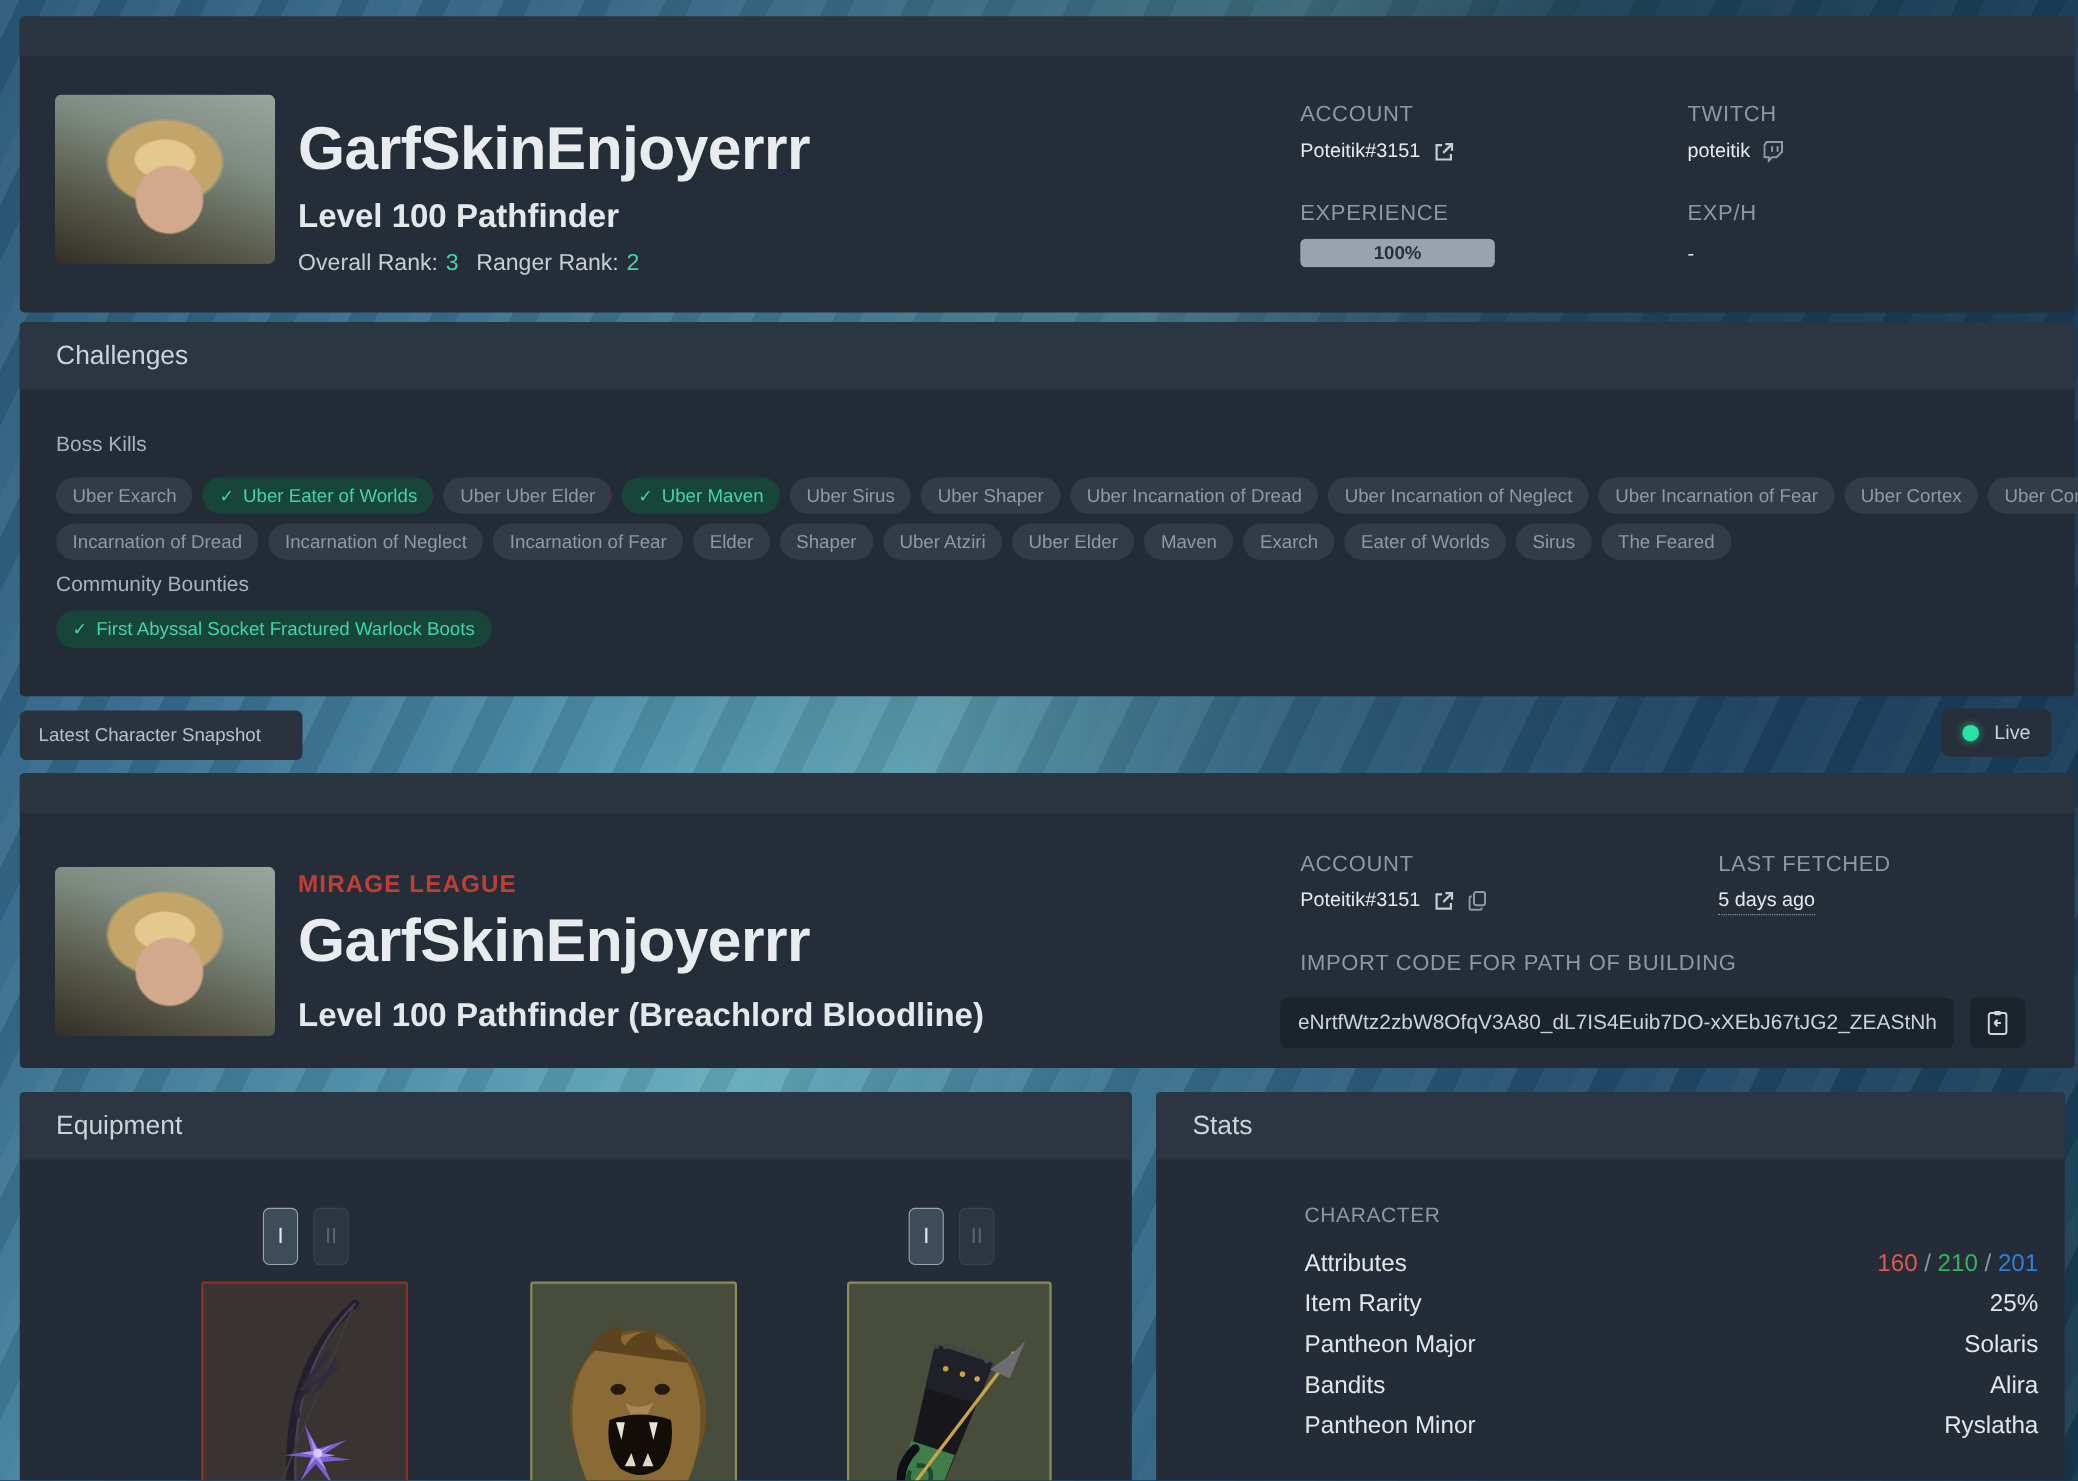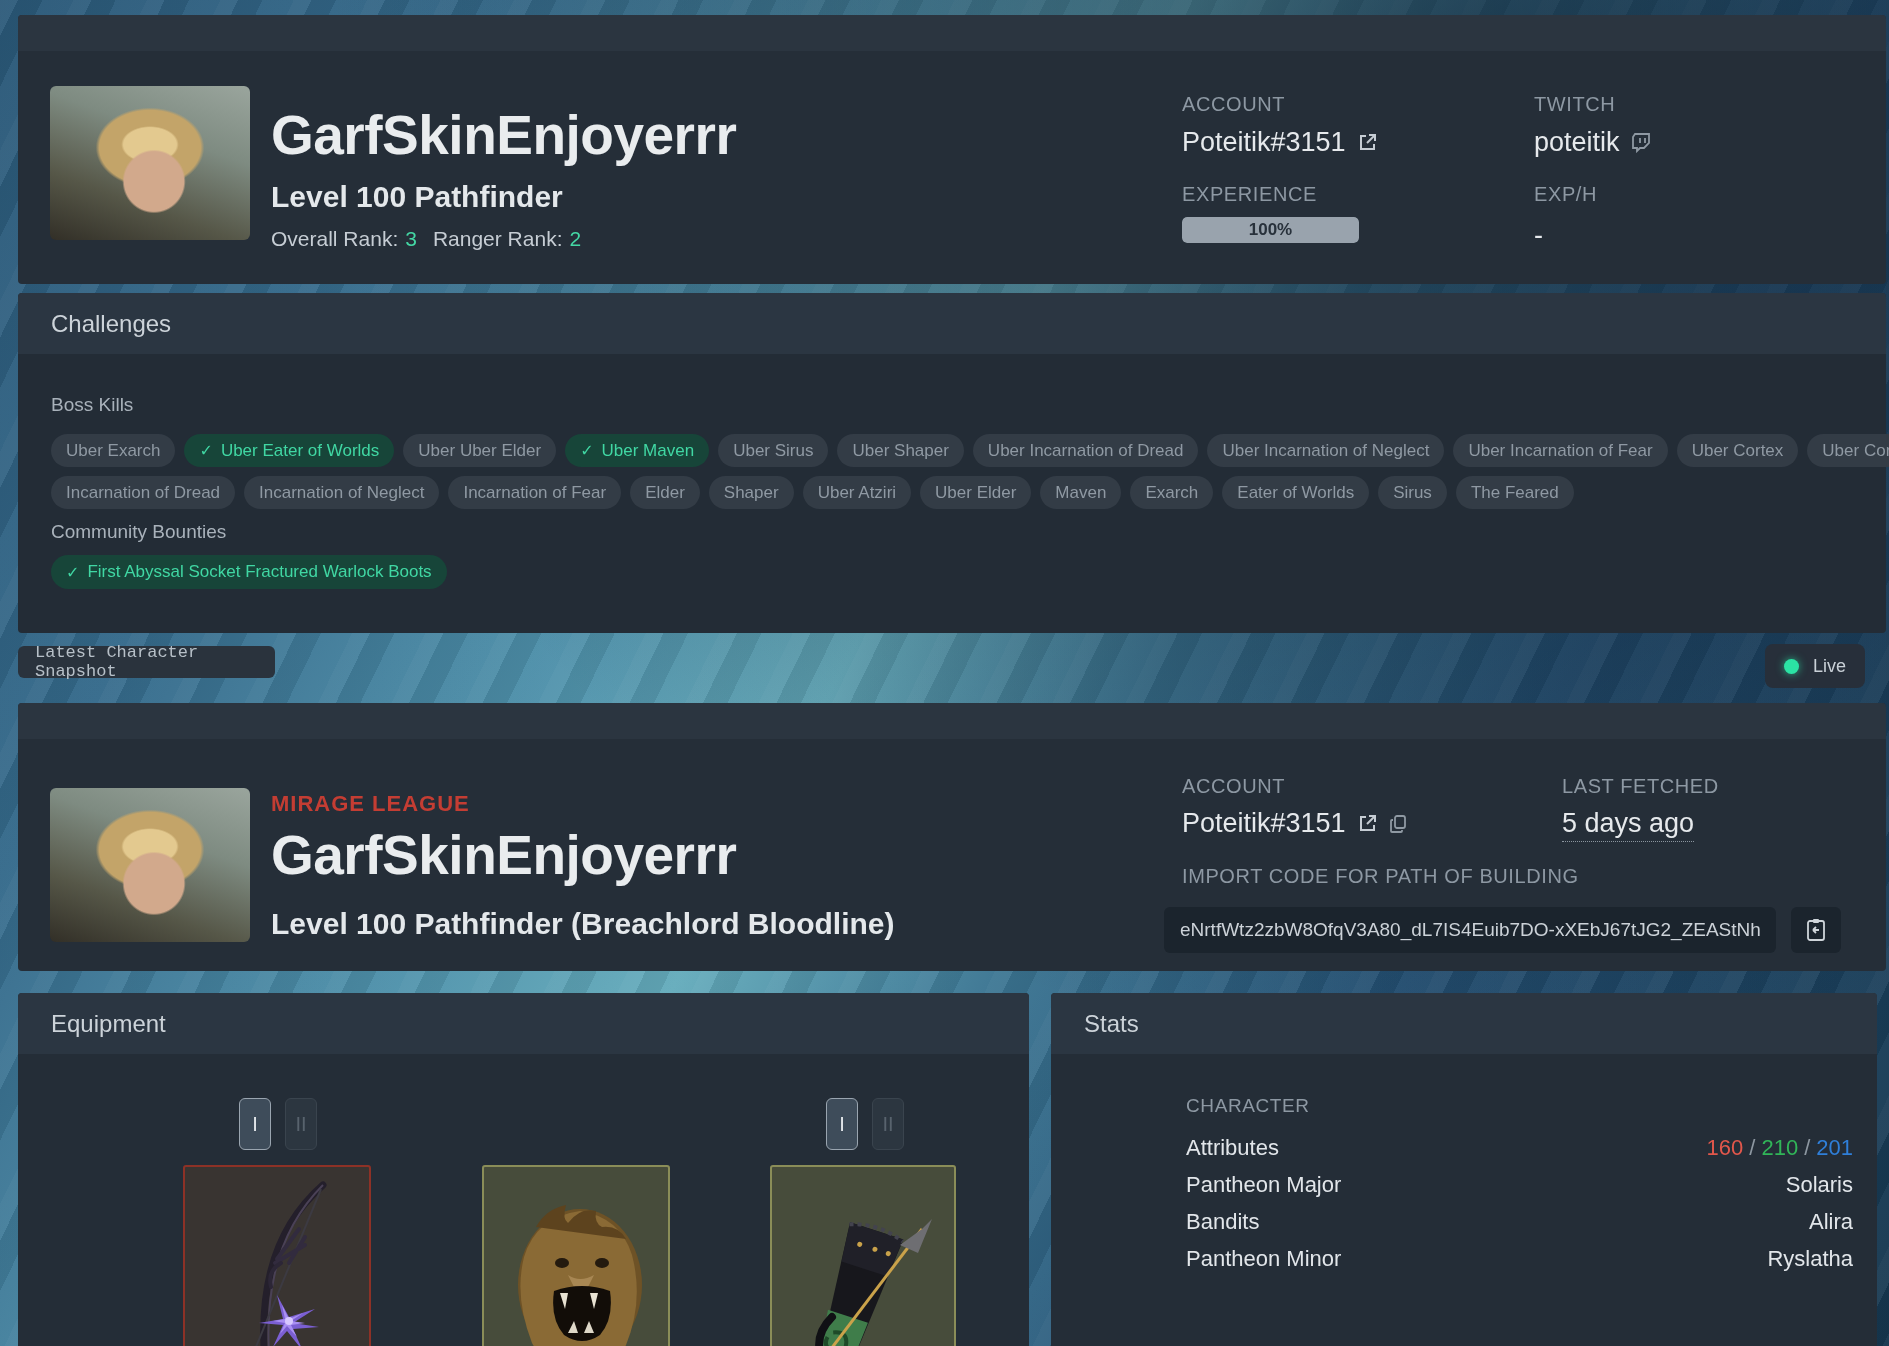--- a/index.html
+++ b/index.html
@@ -15,35 +15,35 @@
   .hdrtitle{position:absolute;left:33px;top:0;height:61px;line-height:61px;font-size:24px;color:#ccd3d9;}
   .avatar{position:absolute;width:200px;height:154px;border-radius:6px;overflow:hidden;
      background-image:
        radial-gradient(ellipse 26% 34% at 52% 62%, #d2a98c 57%, rgba(210,169,140,0) 61%),
        radial-gradient(ellipse 24% 20% at 50% 38%, #e3c98f 55%, rgba(227,201,143,0) 60%),
        radial-gradient(ellipse 46% 44% at 50% 40%, #c3a469 55%, rgba(195,164,105,0) 59%),
        linear-gradient(200deg,#9aa59d 0%,#7e8b81 35%,#565748 70%,#322f27 100%);}
   .bigname{position:absolute;font-size:55px;font-weight:700;color:#e9ecee;letter-spacing:-.5px;white-space:nowrap;}
   .subname{position:absolute;font-size:30px;font-weight:700;color:#e4e8eb;white-space:nowrap;}
   .lbl{position:absolute;font-size:20px;color:#8d98a3;letter-spacing:.6px;white-space:nowrap;}
-  .val{position:absolute;font-size:27px;color:#e6e9ec;white-space:nowrap;display:flex;align-items:center;gap:12px;}
+  .val{position:absolute;font-size:18px;color:#e6e9ec;white-space:nowrap;display:flex;align-items:flex-end;gap:12px;}
   .ranks{position:absolute;font-size:21px;color:#c6cdd4;display:flex;gap:16px;white-space:nowrap;}
   .ranks b{font-weight:400;color:#44d7a4;margin-left:7px;}
   .icon-btn{display:inline-flex;align-items:center;cursor:pointer;}
   .xpbar{position:absolute;width:177px;height:26px;background:#3a444e;border-radius:5px;overflow:hidden;}
   .xpfill{height:100%;background:#99a3ad;border-radius:5px;display:flex;align-items:center;justify-content:center;
           font-size:17px;font-weight:700;color:#28313b;}
   .seclabel{position:absolute;font-size:19px;color:#a9b2bb;white-space:nowrap;}
   .badges{position:absolute;display:flex;gap:9px;white-space:nowrap;}
   .badge{display:inline-flex;align-items:center;height:33px;padding:0 15px;border-radius:17px;
          background:#333c46;color:#8f99a3;font-size:17px;gap:8px;}
   .badge.on{background:#174539;color:#40d7a3;}
   .badge .ck{font-style:normal;font-size:16px;}
-  .snaptab{position:absolute;left:18px;top:646px;width:257px;height:32px;background:#2a333d;border-radius:6px;
-           color:#b7c0c8;font-size:17px;display:flex;align-items:center;padding-left:17px;box-sizing:border-box;cursor:pointer;font-family:Liberation Mono, monospace;}
+  .snaptab{position:absolute;left:18px;top:646px;width:257px;height:45px;background:#2a333d;border-radius:6px;
+           color:#b7c0c8;font-size:17px;display:flex;align-items:center;padding-left:17px;box-sizing:border-box;cursor:pointer;}
   .livepill{position:absolute;left:1765px;top:644px;width:100px;height:44px;background:#272f3a;border-radius:8px;
             display:flex;align-items:center;gap:14px;padding-left:19px;box-sizing:border-box;cursor:pointer;}
   .livedot{width:15px;height:15px;border-radius:50%;background:#2be3a4;box-shadow:0 0 8px rgba(43,227,164,.7);}
   .livetxt{font-size:18px;color:#c9d0d7;}
   .league{position:absolute;font-size:22px;font-weight:700;color:#c43d33;letter-spacing:1px;white-space:nowrap;}
   .dotted{border-bottom:1px dotted #8b959f;padding-bottom:2px;}
   .codebox{position:absolute;left:1164px;top:907px;width:612px;height:46px;background:#1b242d;border:none;border-radius:6px;
            color:#ccd2d8;font-size:19px;padding:0 16px;box-sizing:border-box;outline:none;
            font-family:"Liberation Sans","DejaVu Sans",sans-serif;}
   .codebtn{position:absolute;left:1791px;top:907px;width:50px;height:46px;background:#1b242d;border-radius:6px;
@@ -325,20 +325,24 @@
   </div>
   <div class="lbl" style="left:1186px;top:1095px;font-size:19px;">CHARACTER</div>
   <div class="statrows">
     <div class="srow">
       <span>Attributes</span>
       <span>
         <span class="v-str">160</span><span class="attr-sep">/</span><span class="v-dex">210</span><span class="attr-sep">/</span><span class="v-int">201</span>
       </span>
     </div>
     <div class="srow">
+      <span>Item Rarity</span>
+        <span>25%</span>
+    </div>
+    <div class="srow">
       <span>Pantheon Major</span>
         <span>Solaris</span>
     </div>
     <div class="srow">
       <span>Bandits</span>
         <span>Alira</span>
     </div>
     <div class="srow">
       <span>Pantheon Minor</span>
         <span>Ryslatha</span>

